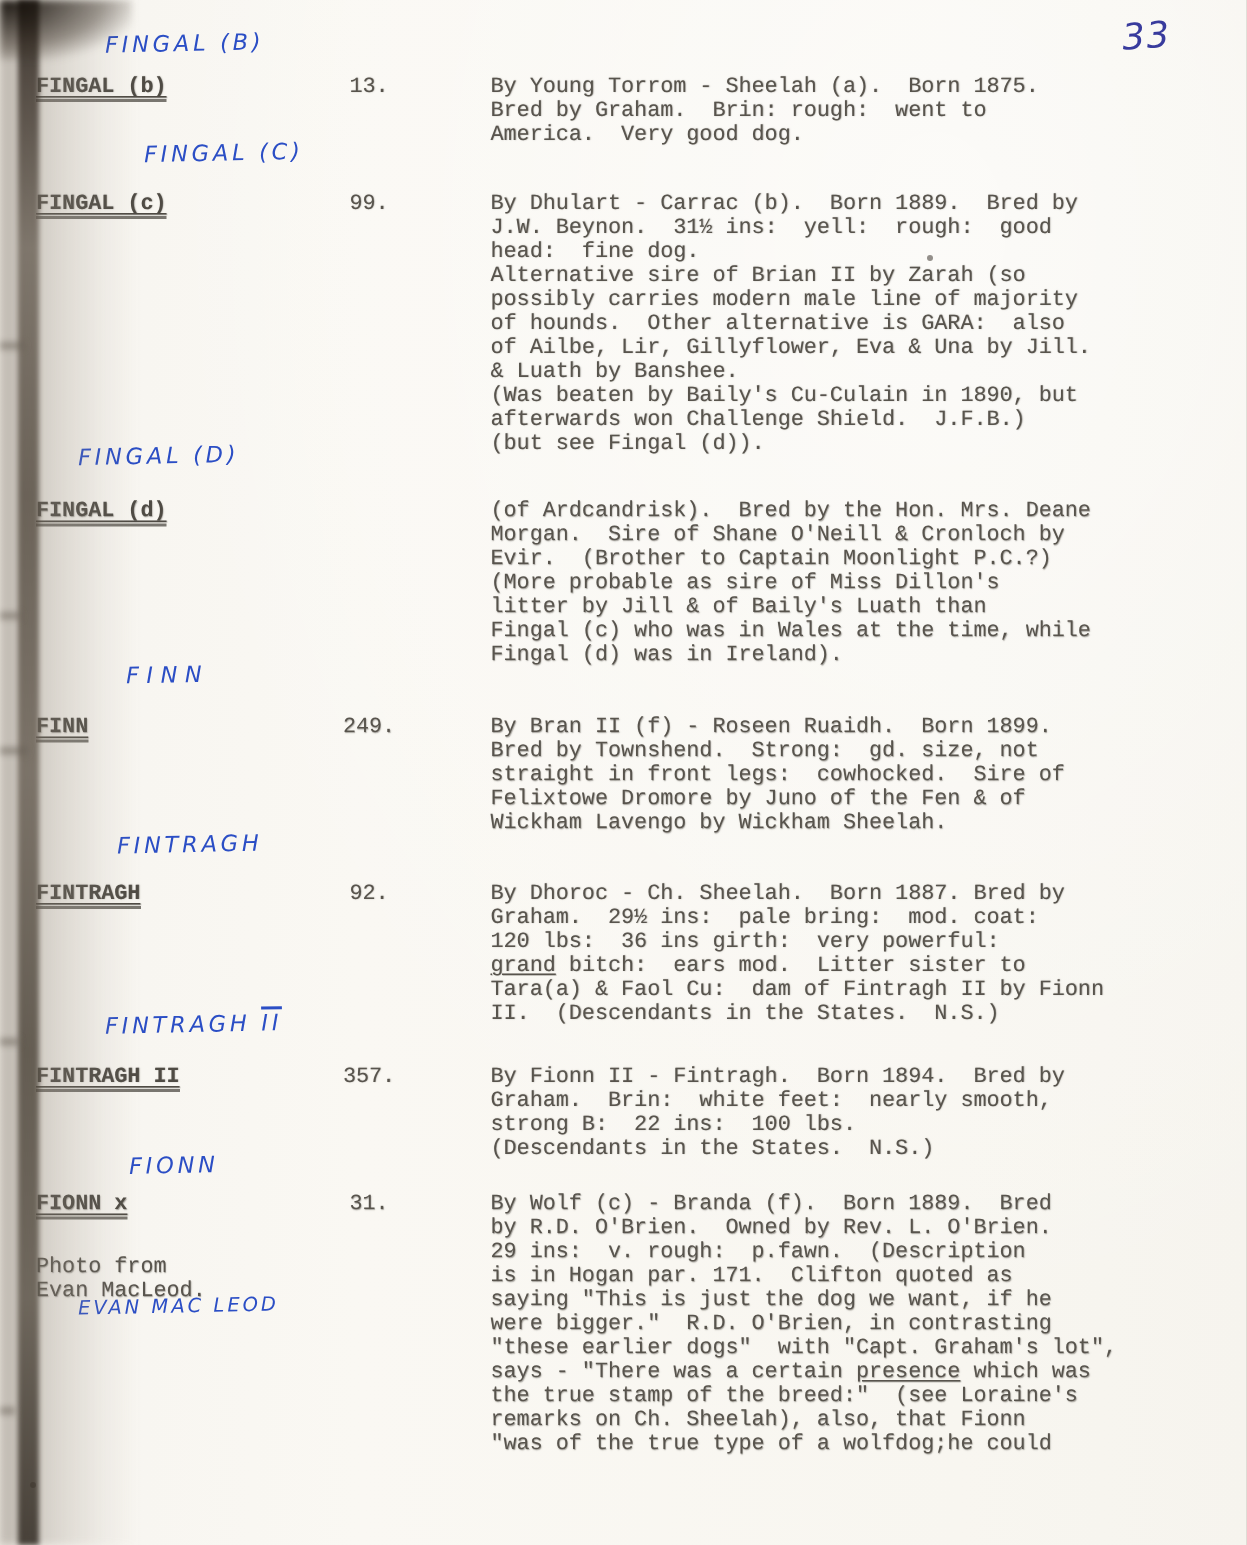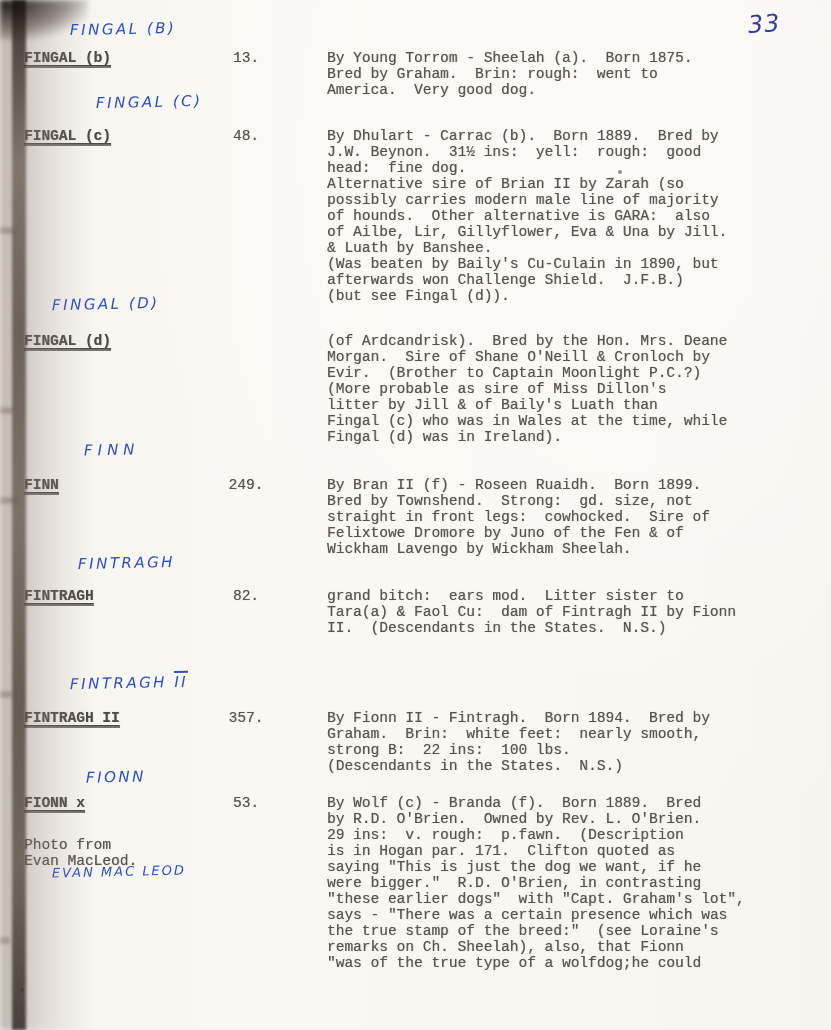--- a/index.html
+++ b/index.html
@@ -24,21 +24,21 @@
   .speck{position:absolute;width:4px;height:4px;border-radius:50%;background:rgba(90,85,78,0.65);filter:blur(0.5px);}
   
   .typed{font-size:14.5px;line-height:16px;color:#58544d;letter-spacing:0;
     text-shadow:0.4px 0.4px 0.8px rgba(88,84,77,0.55);}
   .entry{position:absolute;left:0;width:831px;z-index:2;}
   .entry-label{position:absolute;left:24px;top:0;font-weight:bold;color:#4f4b44;
     border-bottom:2px solid rgba(79,75,68,0.75);text-decoration:underline;text-underline-offset:3px;
     text-decoration-thickness:1px;white-space:pre;}
   .entry-num{position:absolute;left:218px;top:0;width:56px;text-align:center;white-space:pre;}
   .entry-body{position:absolute;left:311px;top:0;width:440px;white-space:pre-wrap;margin-left:16px;}
-  .uword{text-underline-offset:2px;}
+  .uword{text-decoration:underline;text-underline-offset:2px;}
   .margin-note{position:absolute;left:24px;z-index:2;white-space:pre-wrap;}
   
   .hw{position:absolute;z-index:3;font-family:"DejaVu Sans",sans-serif;font-style:italic;
     color:#2b4ec5;font-size:15px;font-weight:500;letter-spacing:2.5px;transform:rotate(-1.2deg);white-space:pre;}
   .hw-wide{letter-spacing:5px;}
   .hw-small{font-size:13px;letter-spacing:2px;}
   .hw-overline{text-decoration:overline;text-decoration-thickness:1.5px;}
   .page-num{position:absolute;z-index:3;font-family:"DejaVu Sans",sans-serif;font-style:italic;
     color:#383b9d;font-size:24px;letter-spacing:1px;transform:rotate(-4deg);}
 </style>
@@ -61,21 +61,21 @@
   <div class="entry typed" style="top:50px;">
     <span class="entry-label">FINGAL (b)</span>
     <span class="entry-num">13.</span>
     <div class="entry-body">By Young Torrom - Sheelah (a).  Born 1875.
 Bred by Graham.  Brin: rough:  went to
 America.  Very good dog.</div>
   </div>
 
   <div class="entry typed" style="top:128px;">
     <span class="entry-label">FINGAL (c)</span>
-    <span class="entry-num">48.</span>
+    <span class="entry-num">99.</span>
     <div class="entry-body">By Dhulart - Carrac (b).  Born 1889.  Bred by
 J.W. Beynon.  31½ ins:  yell:  rough:  good
 head:  fine dog.
 Alternative sire of Brian II by Zarah (so
 possibly carries modern male line of majority
 of hounds.  Other alternative is GARA:  also
 of Ailbe, Lir, Gillyflower, Eva &amp; Una by Jill.
 &amp; Luath by Banshee.
 (Was beaten by Baily's Cu-Culain in 1890, but
 afterwards won Challenge Shield.  J.F.B.)
@@ -99,38 +99,41 @@
     <span class="entry-num">249.</span>
     <div class="entry-body">By Bran II (f) - Roseen Ruaidh.  Born 1899.
 Bred by Townshend.  Strong:  gd. size, not
 straight in front legs:  cowhocked.  Sire of
 Felixtowe Dromore by Juno of the Fen &amp; of
 Wickham Lavengo by Wickham Sheelah.</div>
   </div>
 
   <div class="entry typed" style="top:588px;">
     <span class="entry-label">FINTRAGH</span>
-    <span class="entry-num">82.</span>
-    <div class="entry-body"><span class="uword">grand</span><span> bitch:  ears mod.  Litter sister to
+    <span class="entry-num">92.</span>
+    <div class="entry-body"><span>By Dhoroc - Ch. Sheelah.  Born 1887. Bred by
+Graham.  29½ ins:  pale bring:  mod. coat:
+120 lbs:  36 ins girth:  very powerful:
+</span><span class="uword">grand</span><span> bitch:  ears mod.  Litter sister to
 Tara(a) &amp; Faol Cu:  dam of Fintragh II by Fionn
 II.  (Descendants in the States.  N.S.)</span></div>
   </div>
 
   <div class="entry typed" style="top:710px;">
     <span class="entry-label">FINTRAGH II</span>
     <span class="entry-num">357.</span>
     <div class="entry-body">By Fionn II - Fintragh.  Born 1894.  Bred by
 Graham.  Brin:  white feet:  nearly smooth,
 strong B:  22 ins:  100 lbs.
 (Descendants in the States.  N.S.)</div>
   </div>
 
   <div class="entry typed" style="top:795px;">
     <span class="entry-label">FIONN x</span>
-    <span class="entry-num">53.</span>
+    <span class="entry-num">31.</span>
     <div class="entry-body"><span>By Wolf (c) - Branda (f).  Born 1889.  Bred
 by R.D. O'Brien.  Owned by Rev. L. O'Brien.
 29 ins:  v. rough:  p.fawn.  (Description
 is in Hogan par. 171.  Clifton quoted as
 saying "This is just the dog we want, if he
 were bigger."  R.D. O'Brien, in contrasting
 "these earlier dogs"  with "Capt. Graham's lot",
 says - "There was a certain </span><span class="uword">presence</span><span> which was
 the true stamp of the breed:"  (see Loraine's
 remarks on Ch. Sheelah), also, that Fionn

